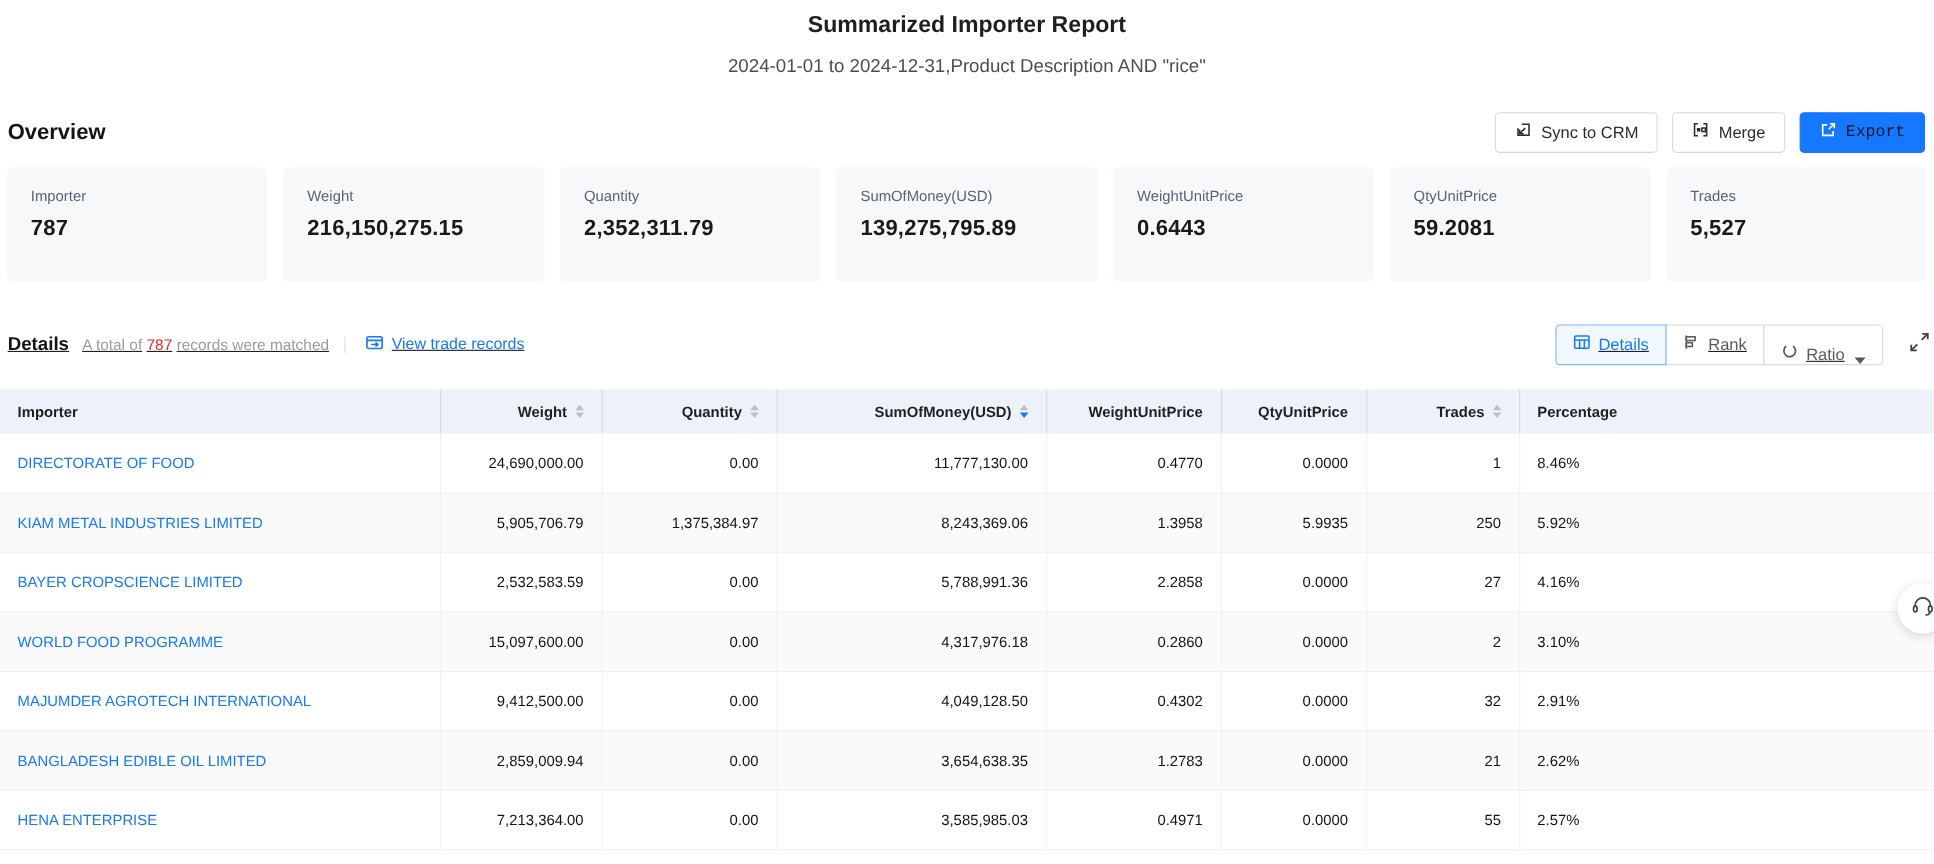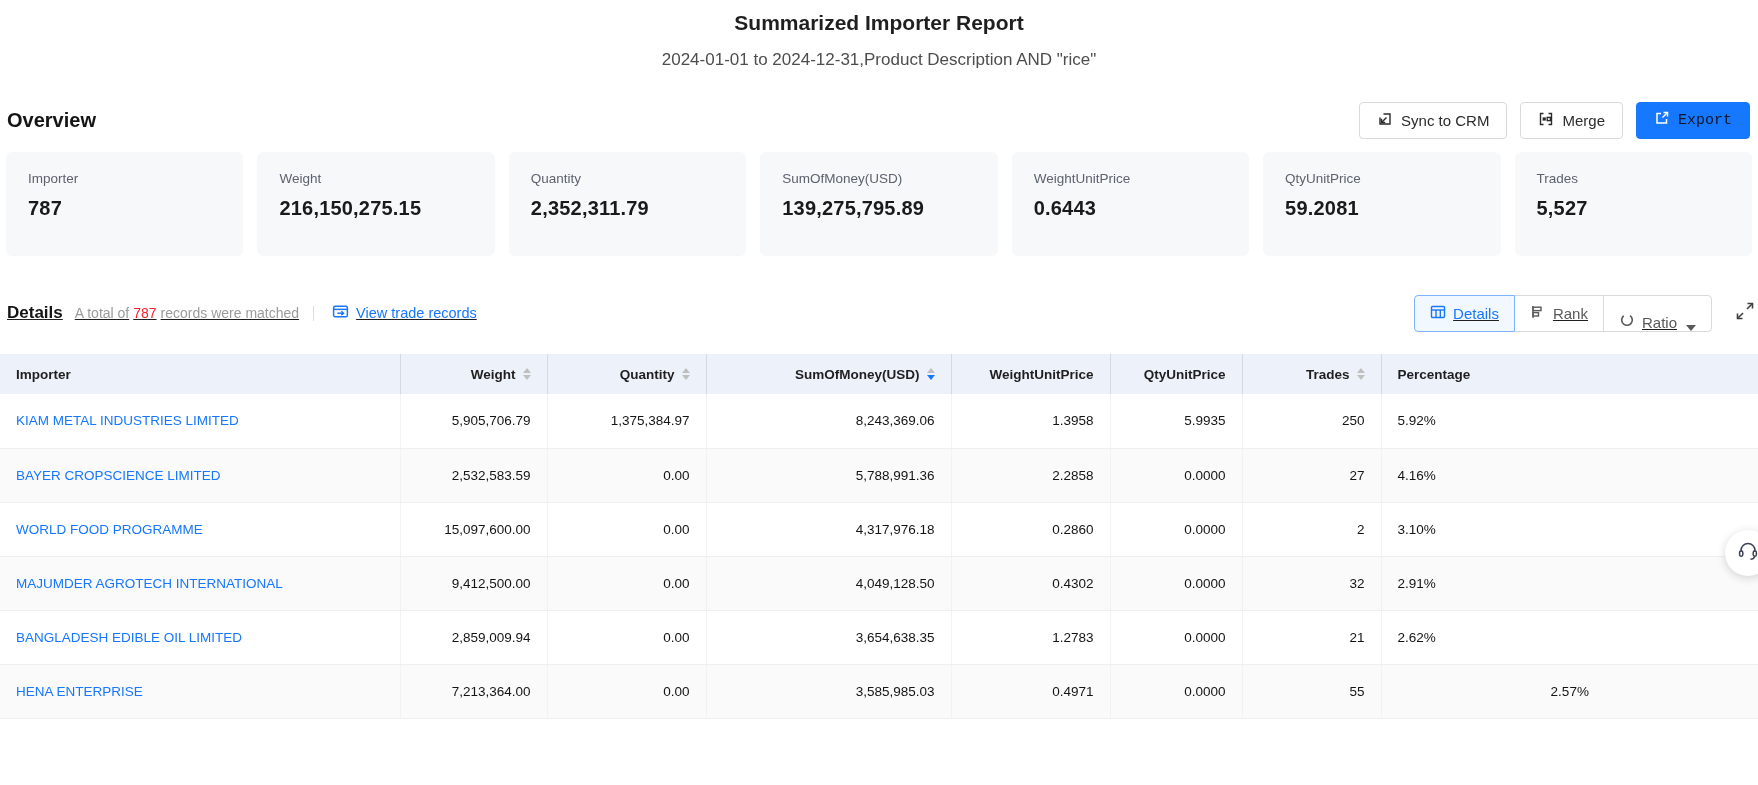--- a/index.html
+++ b/index.html
@@ -267,20 +267,30 @@
                 <span class="caret-down"></span>
               </span>
             </span></th>
           <th style="text-align: left;"><span class="th-inner">
               <span>Percentage</span>
             </span></th>
         </tr>
     </thead>
     <tbody>
         <tr>
+          <td style="text-align: left;"><span class="importer-link">DIRECTORATE OF FOOD</span></td>
+          <td style="text-align: right;">24,690,000.00</td>
+          <td style="text-align: right;">0.00</td>
+          <td style="text-align: right;">11,777,130.00</td>
+          <td style="text-align: right;">0.4770</td>
+          <td style="text-align: right;">0.0000</td>
+          <td style="text-align: right;">1</td>
+          <td style="text-align: left;">8.46%</td>
+        </tr>
+        <tr>
           <td style="text-align: left;"><span class="importer-link">KIAM METAL INDUSTRIES LIMITED</span></td>
           <td style="text-align: right;">5,905,706.79</td>
           <td style="text-align: right;">1,375,384.97</td>
           <td style="text-align: right;">8,243,369.06</td>
           <td style="text-align: right;">1.3958</td>
           <td style="text-align: right;">5.9935</td>
           <td style="text-align: right;">250</td>
           <td style="text-align: left;">5.92%</td>
         </tr>
         <tr>
@@ -324,21 +334,21 @@
           <td style="text-align: left;">2.62%</td>
         </tr>
         <tr>
           <td style="text-align: left;"><span class="importer-link">HENA ENTERPRISE</span></td>
           <td style="text-align: right;">7,213,364.00</td>
           <td style="text-align: right;">0.00</td>
           <td style="text-align: right;">3,585,985.03</td>
           <td style="text-align: right;">0.4971</td>
           <td style="text-align: right;">0.0000</td>
           <td style="text-align: right;">55</td>
-          <td style="text-align: center;">2.57%</td>
+          <td style="text-align: left;">2.57%</td>
         </tr>
       </tbody>
   </table>
 
   <div class="support-fab">
     <span>
       <svg width="24" height="24" viewBox="0 0 24 24" fill="none" stroke="#3c4254" stroke-width="1.5">
         <path d="M5 13 v-1.5 a7 7 0 0 1 14 0 V13"></path>
         <rect x="3.6" y="12" width="3.2" height="5.2" rx="1.4"></rect>
         <rect x="17.2" y="12" width="3.2" height="5.2" rx="1.4"></rect>

